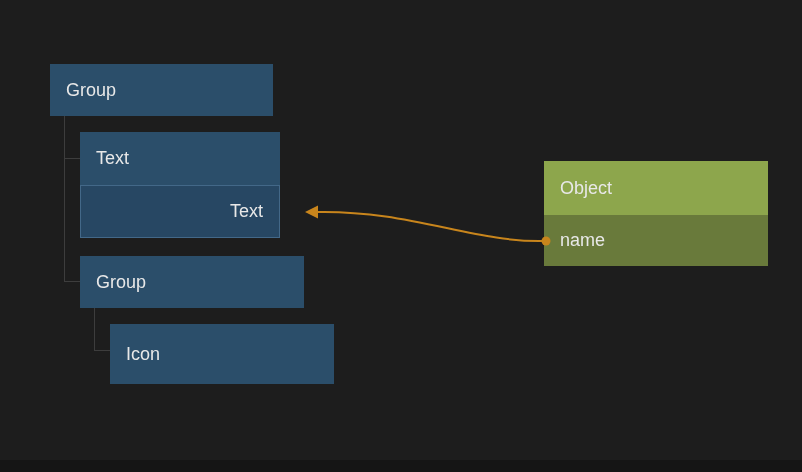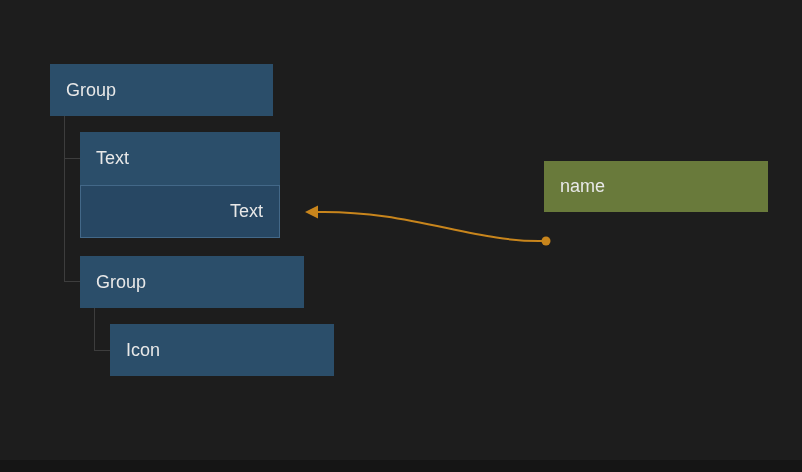--- a/index.html
+++ b/index.html
@@ -47,21 +47,21 @@
   }
   
   #node-group-1 { left: 50px;  top: 64px;  width: 223px; }
   #node-group-1 .node-header { height: 52px; }
   #node-text-1  { left: 80px;  top: 132px; width: 200px; }
   #node-text-1 .node-header { height: 53px; }
   #node-text-1 .node-port-row { height: 53px; }
   #node-group-2 { left: 80px;  top: 256px; width: 224px; }
   #node-group-2 .node-header { height: 52px; }
   #node-icon-1  { left: 110px; top: 324px; width: 224px; }
-  #node-icon-1 .node-header { height: 52px; }
+  #node-icon-1 .node-header { height: 60px; }
   #node-object  { left: 544px; top: 161px; width: 224px; }
   #node-object .node-header { height: 54px; }
   #node-object .node-row { height: 51px; }
   
   .tline {
     position: absolute;
     background: var(--tree-line, #3d3d3d);
   }
   #tline-v1 { left: 64px; top: 116px; width: 1px; height: 166px; }
   #tline-h1 { left: 64px; top: 158px; width: 16px; height: 1px; }
@@ -127,20 +127,23 @@
     </div>
   </div>
 
   <div class="node blue" id="node-icon-1">
     <div class="node-header">
       <span>Icon</span>
     </div>
   </div>
 
   <div class="node green" id="node-object">
+    <div class="node-header">
+      <span>Object</span>
+    </div>
     <div class="node-row">
       <span>name</span>
     </div>
   </div>
 
   <svg id="wire-layer" viewBox="0 0 802 472" xmlns="http://www.w3.org/2000/svg">
     <g>
       <path class="wire-path" d="M545,241 C475,243 410,210 316,212"></path>
       <polygon class="wire-arrow" points="305,212 318,205.5 318,218.5"></polygon>
       <circle class="wire-dot" cx="546" cy="241" r="4.5"></circle>

